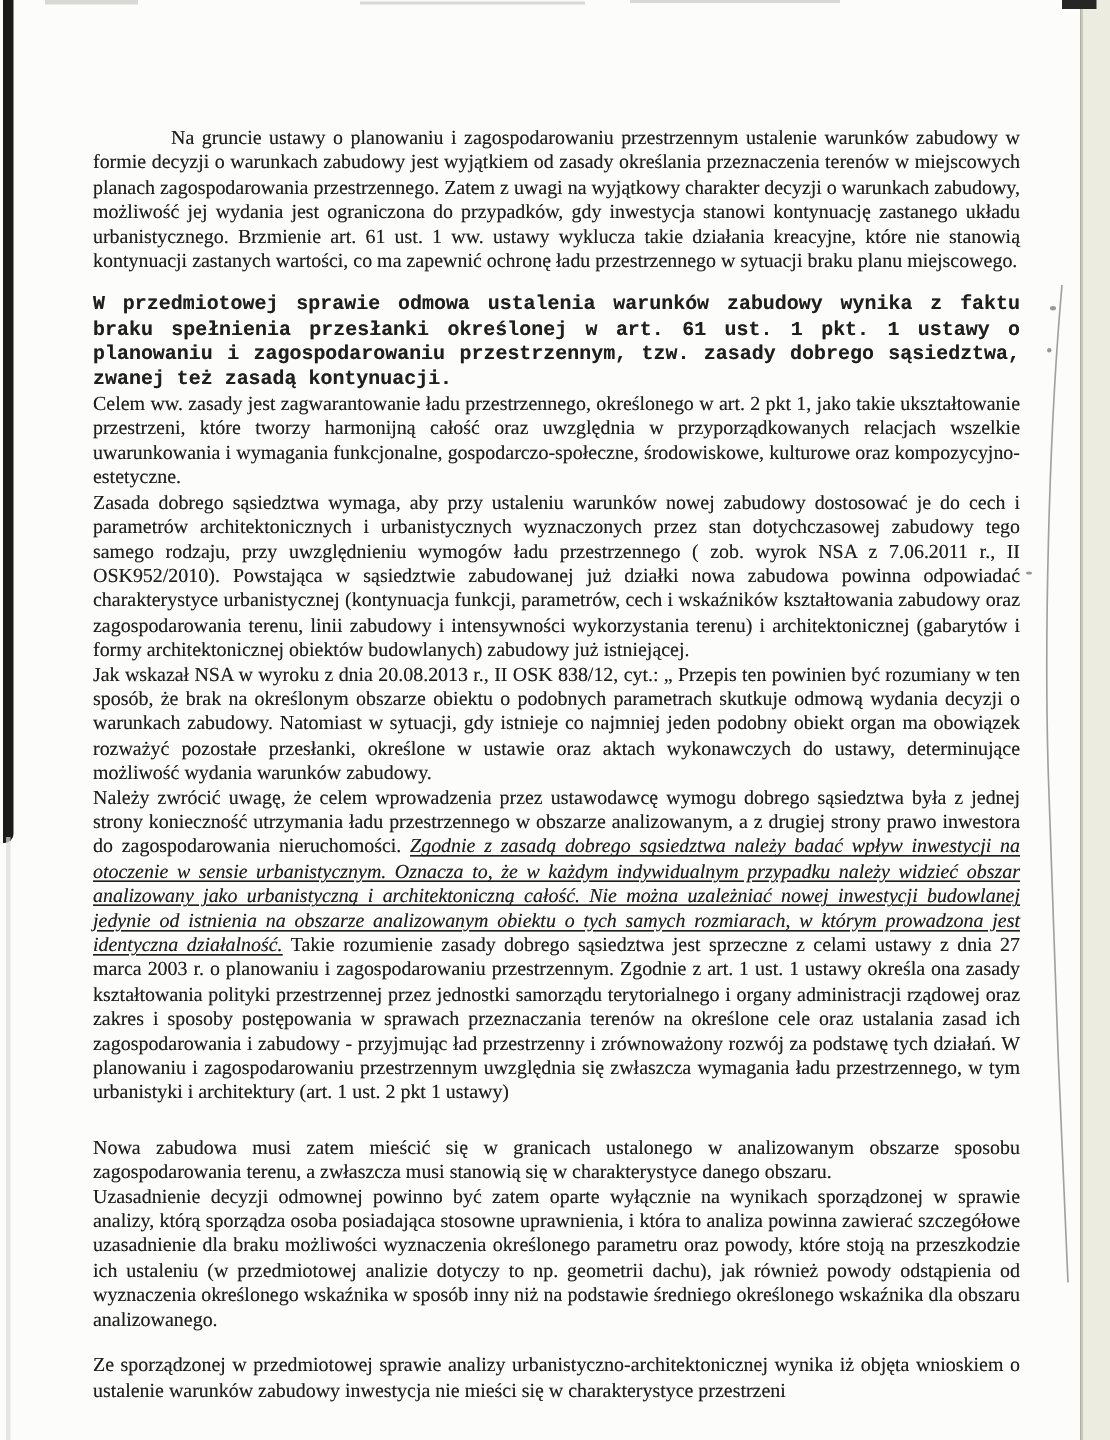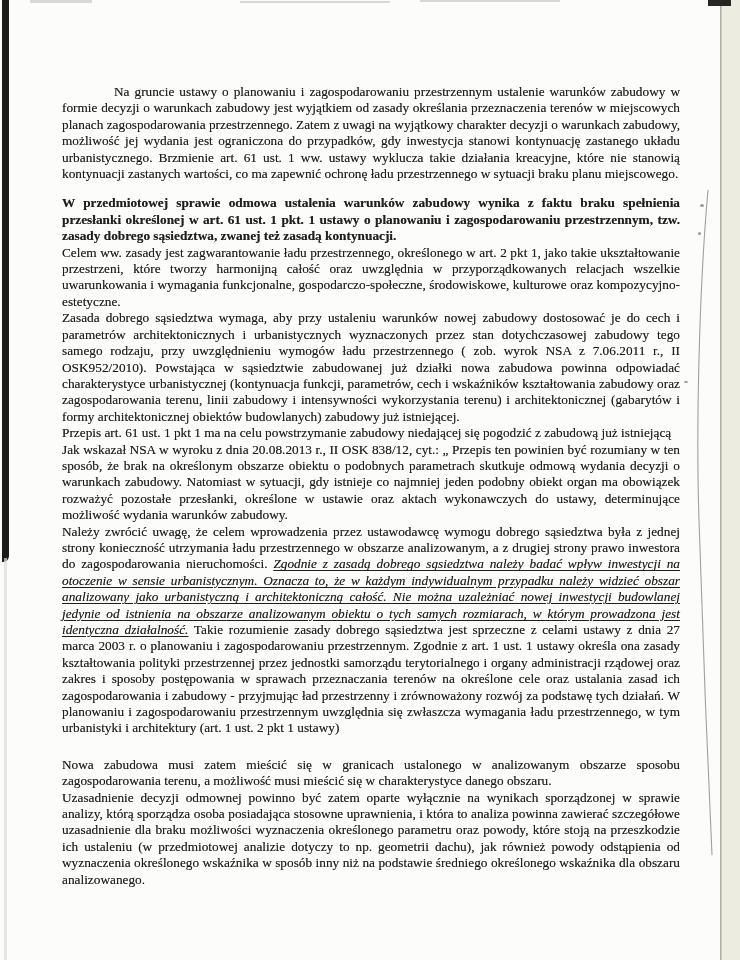--- a/index.html
+++ b/index.html
@@ -30,21 +30,21 @@
   .hair-svg{position:absolute;left:690px;top:180px;width:40px;height:690px;pointer-events:none;}
 
   
   .doc-text{
     position:absolute;left:62px;top:84px;width:618px;
     font-size:13.3px;line-height:16.4px;color:var(--ink);
     text-align:justify;
     text-shadow:0 0 .4px rgba(30,30,30,.55);
   }
   .para{margin:0;}
-  .para.gap-small{margin-top:13px;}
+  .para.gap-small{margin-top:13px;font-family:Liberation Mono, monospace;}
   .para.gap-medium{margin-top:14px;}
   .para.gap-large{margin-top:20px;}
   .para.indent{text-indent:52px;}
   .seg.bold{font-weight:bold;}
   .seg.italic{}
   .seg.italic-underline{font-style:italic;text-decoration:underline;text-underline-offset:2px;font-family:Liberation Serif, serif;}
 </style>
 </head>
 <body>
 
@@ -63,20 +63,20 @@
   <div class="speck" style="left:684px;top:381px;width:4px;height:2px;"></div>
   <svg class="hair-svg" viewBox="0 0 40 690" aria-hidden="true">
     <path d="M18,10 C9,110 6,250 9,340 C12,440 17,570 22,675" fill="none" stroke="#8a8a85" stroke-width="1.1" opacity="0.8"></path>
   </svg>
 
   <div class="doc-text">
       <p class="para indent"><span class="seg normal">Na gruncie ustawy o planowaniu i zagospodarowaniu przestrzennym ustalenie warunków zabudowy w formie decyzji o warunkach zabudowy jest wyjątkiem od zasady określania przeznaczenia terenów w miejscowych planach zagospodarowania przestrzennego. Zatem z uwagi na wyjątkowy charakter decyzji o warunkach zabudowy, możliwość jej wydania jest ograniczona do przypadków, gdy inwestycja stanowi kontynuację zastanego układu urbanistycznego. Brzmienie art. 61 ust. 1 ww. ustawy wyklucza takie działania kreacyjne, które nie stanowią kontynuacji zastanych wartości, co ma zapewnić ochronę ładu przestrzennego w sytuacji braku planu miejscowego.</span></p>
       <p class="para gap-small"><span class="seg bold">W przedmiotowej sprawie odmowa ustalenia warunków zabudowy wynika z faktu braku spełnienia przesłanki określonej w art. 61 ust. 1 pkt. 1 ustawy o planowaniu i zagospodarowaniu przestrzennym, tzw. zasady dobrego sąsiedztwa, zwanej też zasadą kontynuacji.</span></p>
       <p class="para"><span class="seg normal">Celem ww. zasady jest zagwarantowanie ładu przestrzennego, określonego w art. 2 pkt 1, jako takie ukształtowanie przestrzeni, które tworzy harmonijną całość oraz uwzględnia w przyporządkowanych relacjach wszelkie uwarunkowania i wymagania funkcjonalne, gospodarczo-społeczne, środowiskowe, kulturowe oraz kompozycyjno-estetyczne.</span></p>
       <p class="para"><span class="seg normal">Zasada dobrego sąsiedztwa wymaga, aby przy ustaleniu warunków nowej zabudowy dostosować je do cech i parametrów architektonicznych i urbanistycznych wyznaczonych przez stan dotychczasowej zabudowy tego samego rodzaju, przy uwzględnieniu wymogów ładu przestrzennego ( zob. wyrok NSA z 7.06.2011 r., II OSK952/2010). Powstająca w sąsiedztwie zabudowanej już działki nowa zabudowa powinna odpowiadać charakterystyce urbanistycznej (kontynuacja funkcji, parametrów, cech i wskaźników kształtowania zabudowy oraz zagospodarowania terenu, linii zabudowy i intensywności wykorzystania terenu) i architektonicznej (gabarytów i formy architektonicznej obiektów budowlanych) zabudowy już istniejącej.</span></p>
-      <p class="para"><span class="seg normal">Przepis art. 61 ust. 1 pkt 1 ma na celu powstrzymanie zabudowy niedającej się pogodzić z zabudową już istniejącą</span></p>
       <p class="para"><span class="seg normal">Jak wskazał NSA w wyroku z dnia 20.08.2013 r., II OSK 838/12, cyt.: </span><span class="seg italic">„ Przepis ten powinien być rozumiany w ten sposób, że brak na określonym obszarze obiektu o podobnych parametrach skutkuje odmową wydania decyzji o warunkach zabudowy. Natomiast w sytuacji, gdy istnieje co najmniej jeden podobny obiekt organ ma obowiązek rozważyć pozostałe przesłanki, określone w ustawie oraz aktach wykonawczych do ustawy, determinujące możliwość wydania warunków zabudowy.</span></p>
       <p class="para"><span class="seg italic">Należy zwrócić uwagę, że celem wprowadzenia przez ustawodawcę wymogu dobrego sąsiedztwa była z jednej strony konieczność utrzymania ładu przestrzennego w obszarze analizowanym, a z drugiej strony prawo inwestora do zagospodarowania nieruchomości. </span><span class="seg italic-underline">Zgodnie z zasadą dobrego sąsiedztwa należy badać wpływ inwestycji na otoczenie w sensie urbanistycznym. Oznacza to, że w każdym indywidualnym przypadku należy widzieć obszar analizowany jako urbanistyczną i architektoniczną całość. Nie można uzależniać nowej inwestycji budowlanej jedynie od istnienia na obszarze analizowanym obiektu o tych samych rozmiarach, w którym prowadzona jest identyczna działalność.</span><span class="seg italic"> Takie rozumienie zasady dobrego sąsiedztwa jest sprzeczne z celami ustawy z dnia 27 marca 2003 r. o planowaniu i zagospodarowaniu przestrzennym. Zgodnie z art. 1 ust. 1 ustawy określa ona zasady kształtowania polityki przestrzennej przez jednostki samorządu terytorialnego i organy administracji rządowej oraz zakres i sposoby postępowania w sprawach przeznaczania terenów na określone cele oraz ustalania zasad ich zagospodarowania i zabudowy - przyjmując ład przestrzenny i zrównoważony rozwój za podstawę tych działań. W planowaniu i zagospodarowaniu przestrzennym uwzględnia się zwłaszcza wymagania ładu przestrzennego, w tym urbanistyki i architektury (art. 1 ust. 2 pkt 1 ustawy)</span></p>
-      <p class="para gap-large"><span class="seg normal">Nowa zabudowa musi zatem mieścić się w granicach ustalonego w analizowanym obszarze sposobu zagospodarowania terenu, a możliwość musi mieścić się w charakterystyce danego obszaru.</span></p>
+      <p class="para gap-large"><span class="seg normal">Nowa zabudowa musi zatem mieścić się w granicach ustalonego w analizowanym obszarze sposobu zagospodarowania terenu, a zwłaszcza musi stanowią się w charakterystyce danego obszaru.</span></p>
       <p class="para"><span class="seg normal">Uzasadnienie decyzji odmownej powinno być zatem  oparte wyłącznie na wynikach sporządzonej w sprawie analizy, którą sporządza osoba posiadająca stosowne uprawnienia, i która to analiza powinna zawierać szczegółowe uzasadnienie dla braku możliwości wyznaczenia określonego parametru oraz powody, które stoją na przeszkodzie ich ustaleniu (w przedmiotowej analizie dotyczy to np.  geometrii dachu),  jak również powody odstąpienia od wyznaczenia określonego wskaźnika  w sposób inny niż na podstawie średniego określonego wskaźnika dla obszaru analizowanego.</span></p>
+      <p class="para gap-medium"><span class="seg normal">Ze sporządzonej w przedmiotowej sprawie analizy urbanistyczno-architektonicznej wynika iż objęta wnioskiem o ustalenie warunków zabudowy inwestycja nie mieści się w charakterystyce przestrzeni</span></p>
     </div>
 
 </div>
 
 </body></html>

